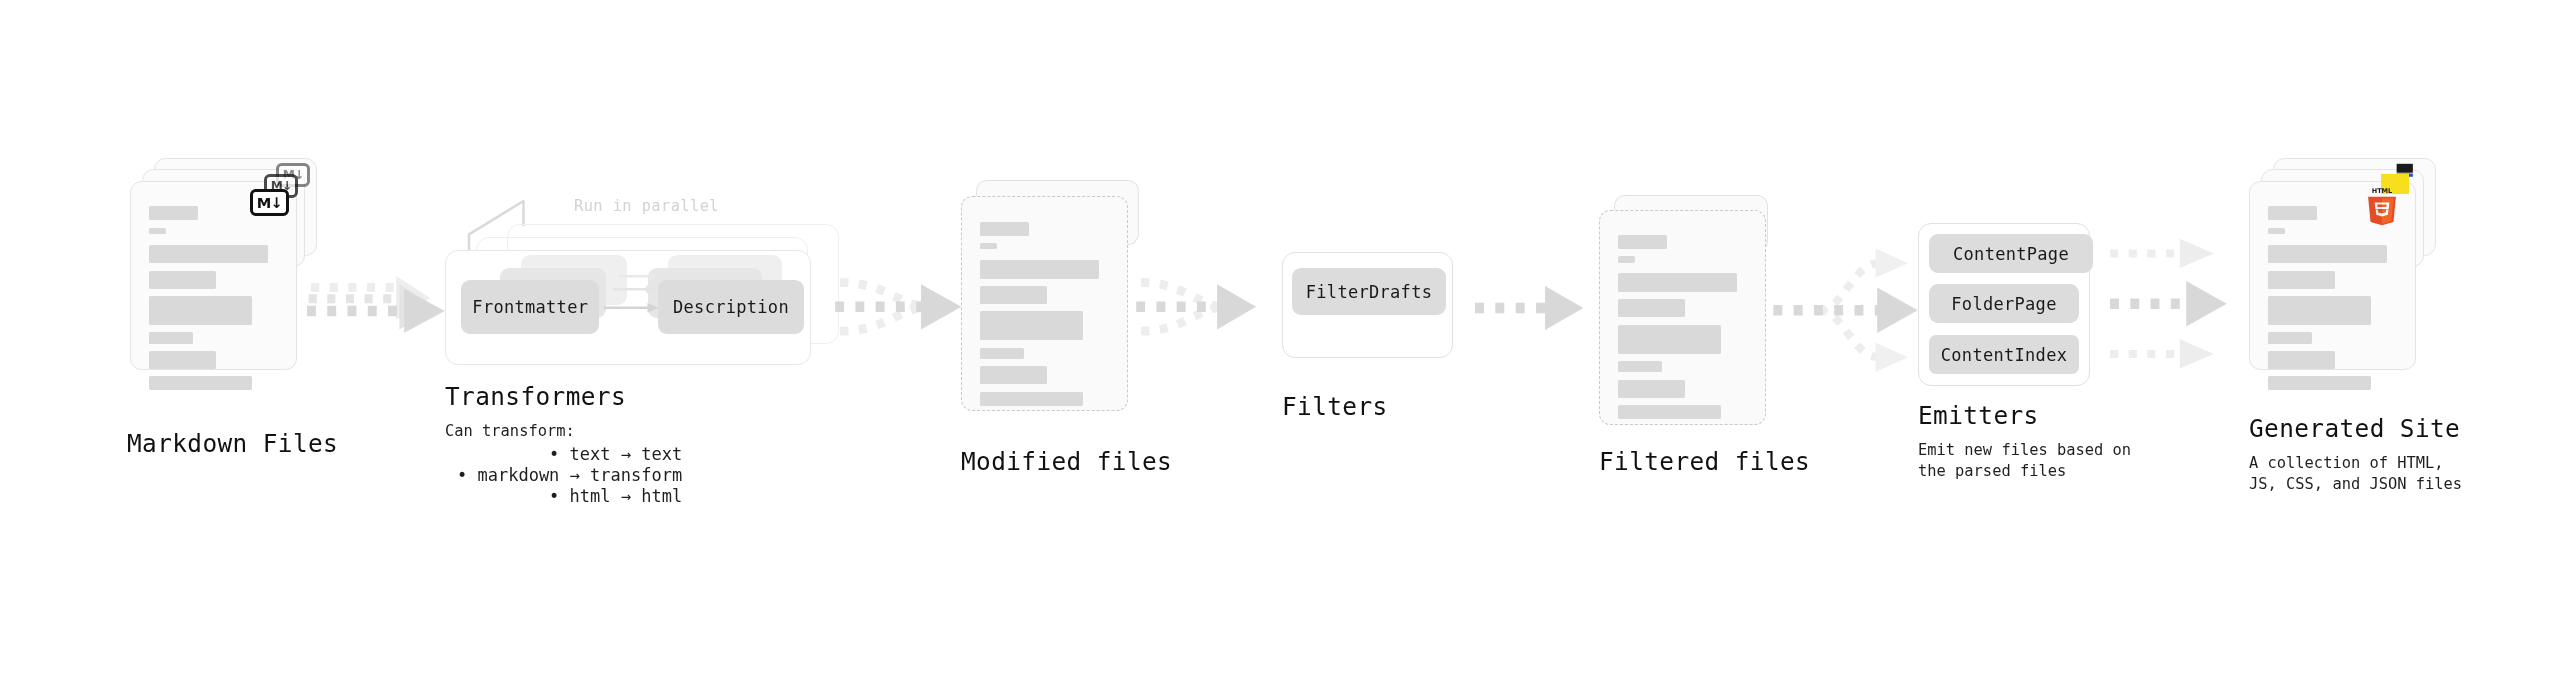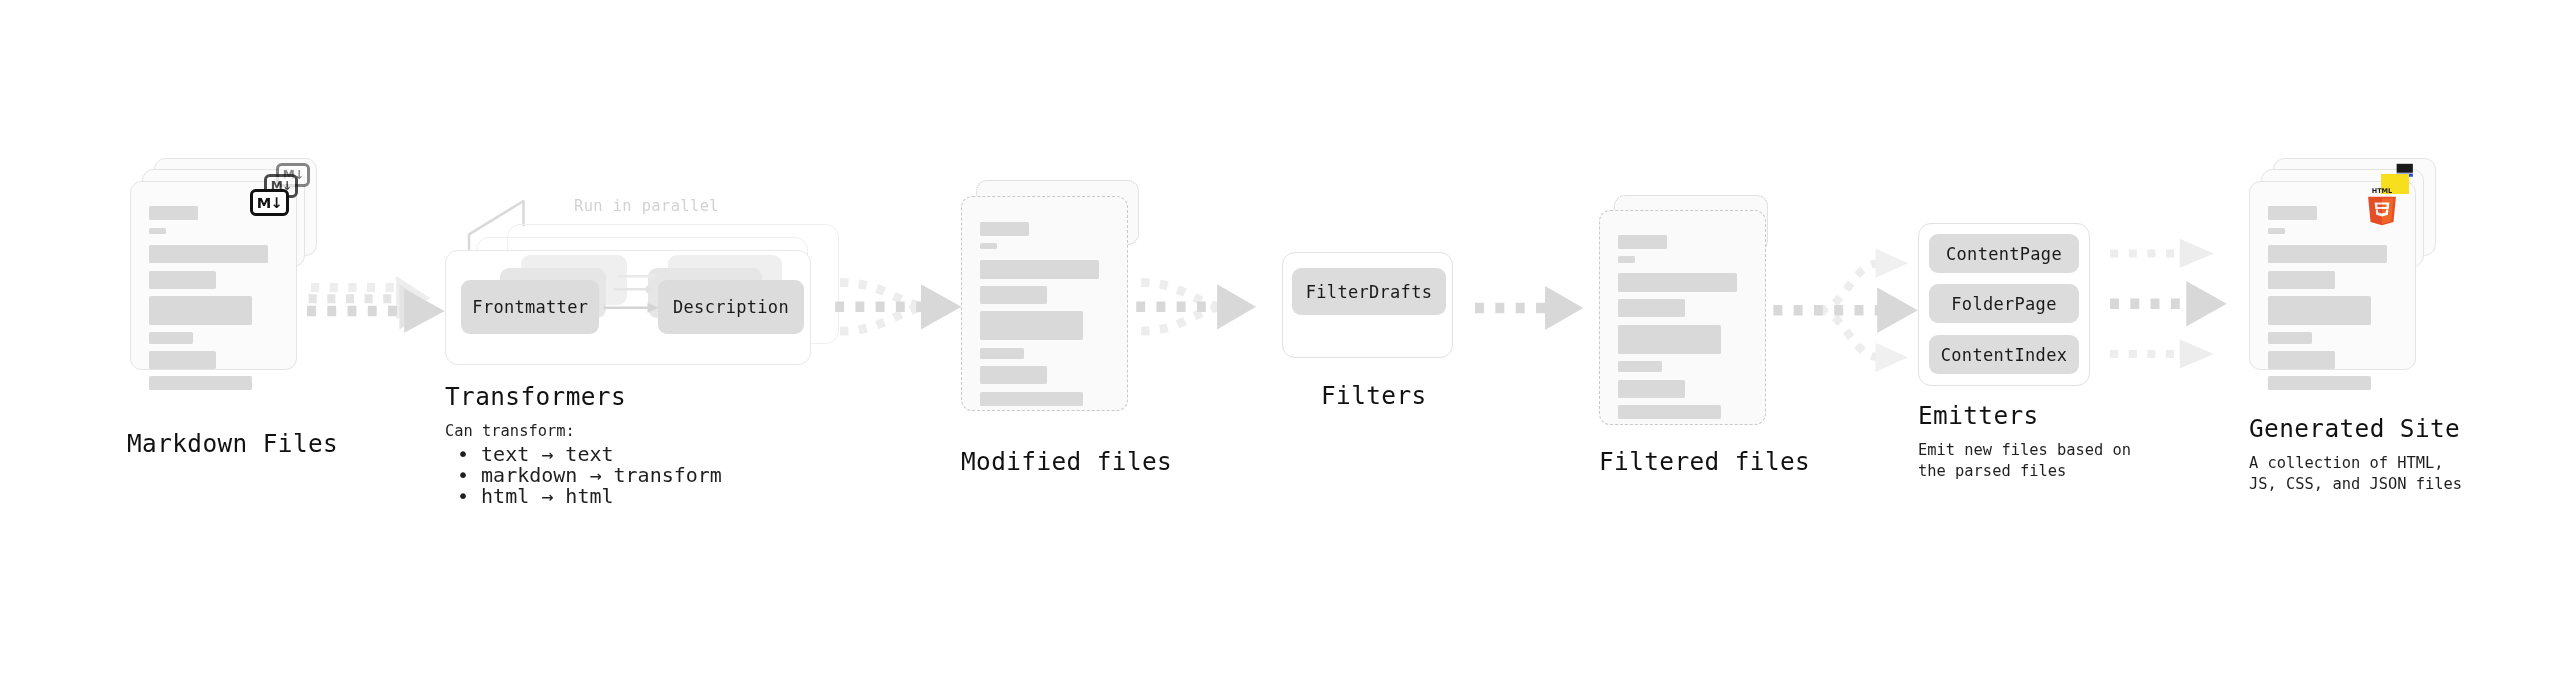--- a/index.html
+++ b/index.html
@@ -79,21 +79,21 @@
     white-space:pre;
   }
   .note{
     position:absolute;
     font-size:15.4px;
     color:#d2d2d2;
     white-space:nowrap;
     letter-spacing:0.4px;
     margin-left:43px;
   }
-  .bullets{position:absolute;font-size:20px;line-height:21px;color:#1f1f1f;}
+  .bullets{position:absolute;font-size:17px;line-height:21px;color:#1f1f1f;text-align:right;}
   .bullets div{white-space:pre;}
 
   svg{overflow:visible;display:block;}
   .arrowsvg{position:absolute;}
 </style>
 </head>
 <body>
 
 <div id="stage">
 
@@ -203,21 +203,21 @@
 
   <svg class="arrowsvg" style="left:1136px;top:268px;" width="138" height="89" viewBox="0 0 170 110">
     <path d="M6 18 C 56 18, 74 44, 104 48" stroke="#ededed" stroke-width="11" stroke-dasharray="10 13" fill="none"></path>
     <path d="M6 78 C 56 78, 74 52, 104 48" stroke="#ededed" stroke-width="11" stroke-dasharray="10 13" fill="none"></path>
     <line x1="0" y1="48" x2="106" y2="48" stroke="#d8d8d8" stroke-width="13" stroke-dasharray="11 14"></line>
     <polygon points="100,20 148,48 100,76" fill="#d8d8d8"></polygon>
   </svg>
 
   <div class="panel" style="left:1282px;top:252px;width:171px;height:106px;"></div>
   <div class="pill" style="left:1292px;top:268px;width:154px;height:47px;text-align:right;">FilterDrafts</div>
-  <div class="title" style="left:1282px;top:381px;margin-left:39px;">Filters</div>
+  <div class="title" style="left:1282px;top:392px;">Filters</div>
 
   <svg class="arrowsvg" style="left:1475px;top:286px;" width="114" height="49" viewBox="0 0 140 60">
     <line x1="0" y1="27" x2="92" y2="27" stroke="#d8d8d8" stroke-width="13" stroke-dasharray="11 14"></line>
     <polygon points="86,0 133,27 86,54" fill="#d8d8d8"></polygon>
   </svg>
 
   <div class="stack" style="left:1599px;top:195px;">
     <div class="card dotted" style="left:14.6px;top:0px;width:154px;height:57px;"></div>
     <div class="card dashed" style="left:0px;top:14.6px;width:167px;height:215px;">
       <div class="card-body">
@@ -237,23 +237,23 @@
   <svg class="arrowsvg" style="left:1773px;top:234px;" width="163" height="146" viewBox="0 0 200 180">
     <path d="M56 94 C 86 94, 96 40, 128 36" stroke="#ededed" stroke-width="10" stroke-dasharray="10 12" fill="none"></path>
     <polygon points="126,18 166,36 126,54" fill="#f0f0f0"></polygon>
     <path d="M56 94 C 86 94, 96 148, 128 152" stroke="#ededed" stroke-width="10" stroke-dasharray="10 12" fill="none"></path>
     <polygon points="126,134 166,152 126,170" fill="#f0f0f0"></polygon>
     <line x1="0" y1="94" x2="134" y2="94" stroke="#d8d8d8" stroke-width="13" stroke-dasharray="11 14"></line>
     <polygon points="128,66 178,94 128,122" fill="#d8d8d8"></polygon>
   </svg>
 
   <div class="panel" style="left:1918px;top:223px;width:172px;height:163px;"></div>
-  <div class="pill" style="left:1929px;top:234px;width:150px;height:39px;">ContentPage</div>
+  <div class="pill" style="left:1929px;top:234px;width:164px;height:39px;">ContentPage</div>
   <div class="pill" style="left:1929px;top:284px;width:150px;height:39px;">FolderPage</div>
-  <div class="pill" style="left:1929px;top:335px;width:150px;height:39px;">ContentIndex</div>
+  <div class="pill" style="left:1929px;top:335px;width:150px;height:39px;border-radius:7px;">ContentIndex</div>
   <div class="title" style="left:1918px;top:401px;">Emitters</div>
   <div class="sub" style="left:1918px;top:440px;">Emit new files based on
 the parsed files</div>
 
   <svg class="arrowsvg" style="left:2110px;top:234px;" width="146" height="154" viewBox="0 0 180 190">
     <line x1="0" y1="24" x2="92" y2="24" stroke="#ededed" stroke-width="10" stroke-dasharray="10 13"></line>
     <polygon points="86,6 128,24 86,42" fill="#ededed"></polygon>
     <line x1="0" y1="86" x2="100" y2="86" stroke="#d8d8d8" stroke-width="13" stroke-dasharray="11 14"></line>
     <polygon points="94,58 144,86 94,114" fill="#d8d8d8"></polygon>
     <line x1="0" y1="148" x2="92" y2="148" stroke="#ededed" stroke-width="10" stroke-dasharray="10 13"></line>

